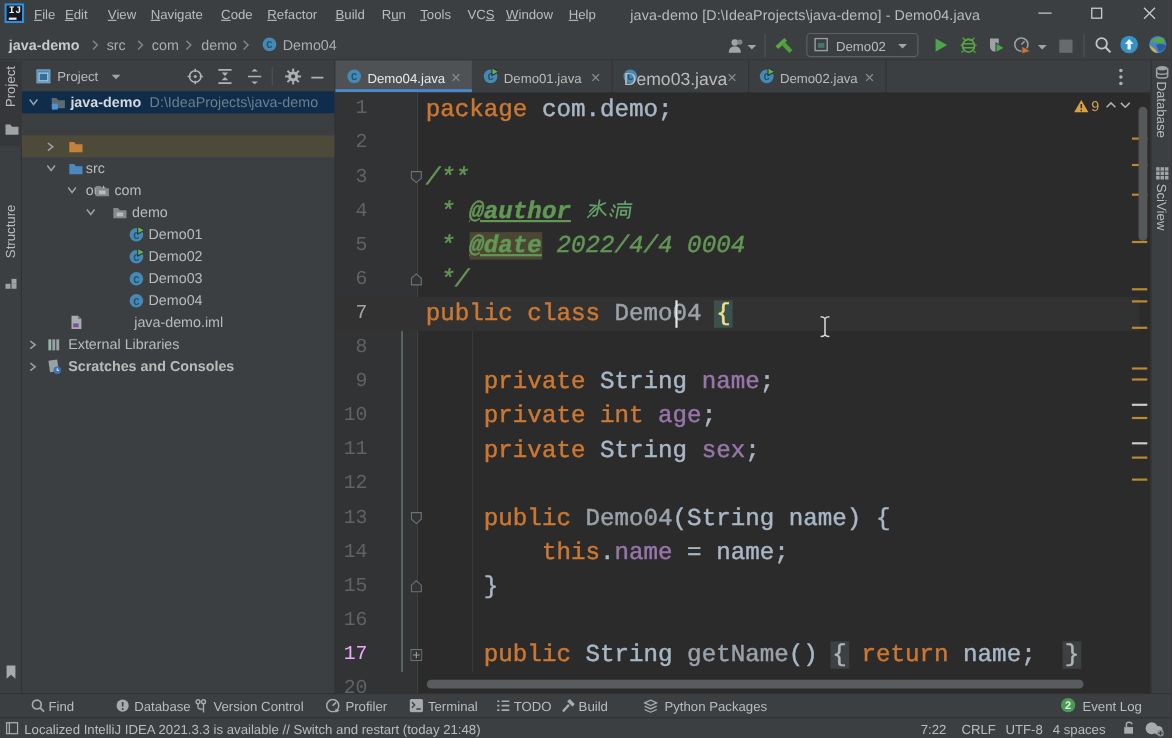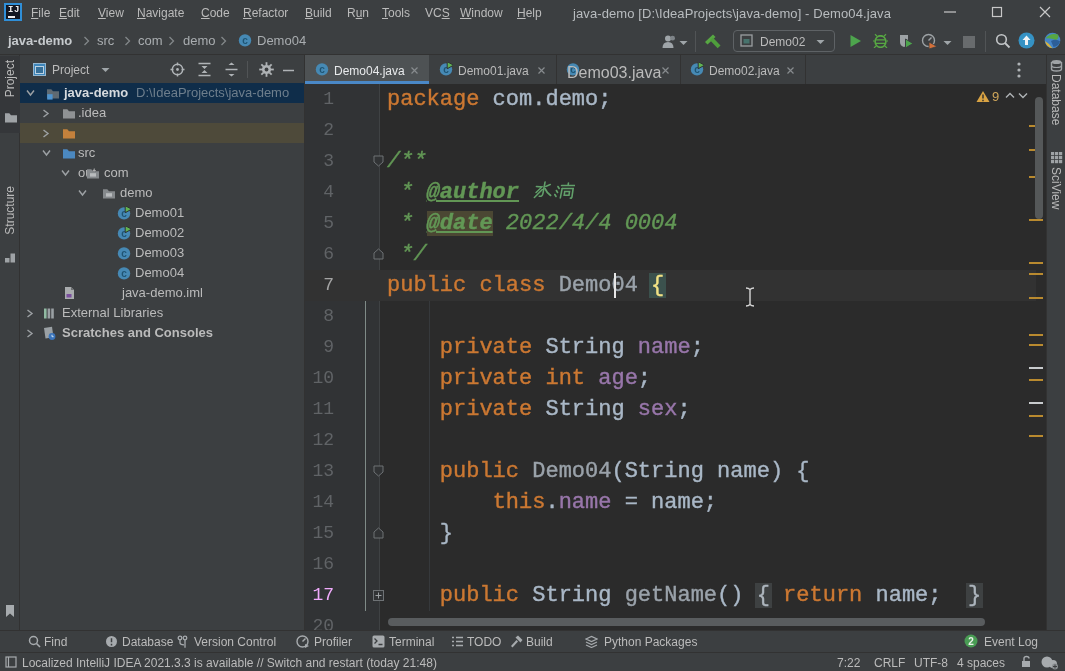--- a/index.html
+++ b/index.html
@@ -198,29 +198,20 @@
       <svg class="tic" style="left:6px;top:6px;" width="9" height="9" viewBox="0 0 9 9">
         <path d="M1 1.5 L4.5 6 L8 1.5" stroke="#9da1a4" stroke-width="1.4" fill="none"></path>
       </svg>
       <svg class="tic" style="left:26px;top:3px;" width="14" height="15" viewBox="0 0 14 15">
         <path d="M1 3.2 h4.3 l1.7 2 h6 v7.3 H1 z" fill="#5f6a72"></path>
         <rect x="1.2" y="8.2" width="5.4" height="5.4" fill="#4e94d0"></rect>
       </svg>
       <span class="lbl" style="left:44px;font-weight:bold;color:#d6dade;">java-demo</span>
       <span class="lbl" style="left:116px;color:#6e7e8c">D:\IdeaProjects\java-demo</span>
     </div>
-<div class="trow" style="top:103px;">
-      <svg class="tic" style="left:22px;top:6px;" width="9" height="9" viewBox="0 0 9 9">
-        <path d="M1.5 1 L6 4.5 L1.5 8" stroke="#9da1a4" stroke-width="1.4" fill="none"></path>
-      </svg>
-      <svg class="tic" style="left:42px;top:3px;" width="14" height="15" viewBox="0 0 14 15">
-        <path d="M1 3.2 h4.3 l1.7 2 h6 v7.3 H1 z" fill="#8f9294"></path>
-      </svg>
-      <span class="lbl" style="left:58px;">.idea</span>
-    </div>
 <div class="trow" style="top:123px;background:#4e4a3a">
       <svg class="tic" style="left:22px;top:6px;" width="9" height="9" viewBox="0 0 9 9">
         <path d="M1.5 1 L6 4.5 L1.5 8" stroke="#9da1a4" stroke-width="1.4" fill="none"></path>
       </svg>
       <svg class="tic" style="left:42px;top:3px;" width="14" height="15" viewBox="0 0 14 15">
         <path d="M1 3.2 h4.3 l1.7 2 h6 v7.3 H1 z" fill="#c4813c"></path>
       </svg>
       <span class="lbl" style="left:58px;margin-top:40px;">out</span>
     </div>
 <div class="trow" style="top:143px;">

